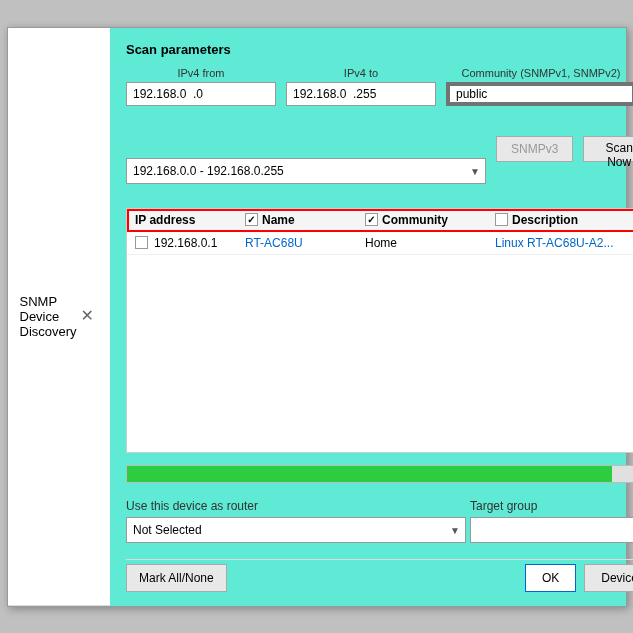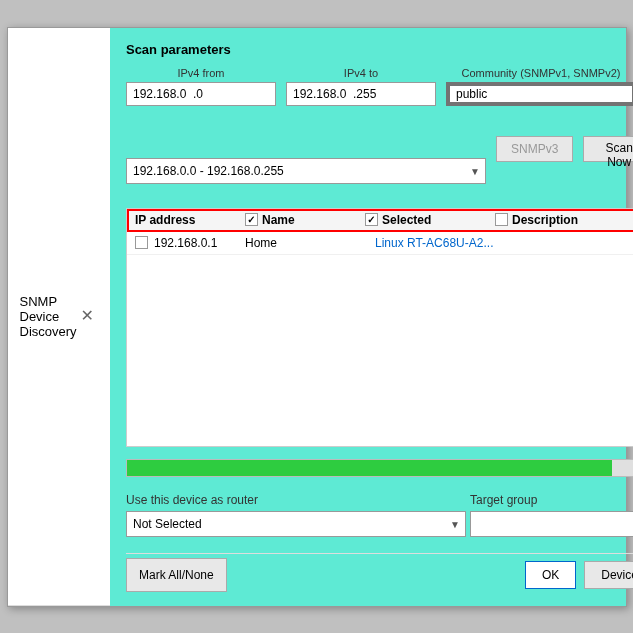--- a/index.html
+++ b/index.html
@@ -291,21 +291,21 @@
       font-size: 12px;
       height: 28px;
       cursor: pointer;
     }
     .btn-mark {
       border: 1px solid #aaa;
       background: #e8e8e8;
       color: #000;
       padding: 4px 12px;
       font-size: 12px;
-      height: 34px;
+      height: 28px;
       cursor: pointer;
     }
   </style>
 </head>
 <body>
 
 <div class="dialog">
 
   <div class="title-bar">
     <span class="title-bar-text">SNMP Device Discovery</span>
@@ -346,33 +346,34 @@
 
     <div class="table-area">
       <div class="table-header">
         <div class="th-ip">IP address</div>
         <div class="th-check th-name">
           <div class="checkbox checked"></div>
           <span>Name</span>
         </div>
         <div class="th-check th-location">
           <div class="checkbox checked"></div>
-          <span>Selected</span>
+          <span>Community</span>
         </div>
         <div class="th-check th-description">
           <div class="checkbox"></div>
           <span>Description</span>
         </div>
       </div>
       <div class="table-body">
         <div class="table-row">
           <div class="td-ip">
             <div class="checkbox"></div>
             <span>192.168.0.1</span>
           </div>
+          <div class="td-name">RT-AC68U</div>
           <div class="td-location">Home</div>
           <div class="td-description">Linux RT-AC68U-A2...</div>
         </div>
       </div>
     </div>
 
     <div class="progress-bar-container">
       <div class="progress-bar-fill" style="width: 92%"></div>
     </div>
 

